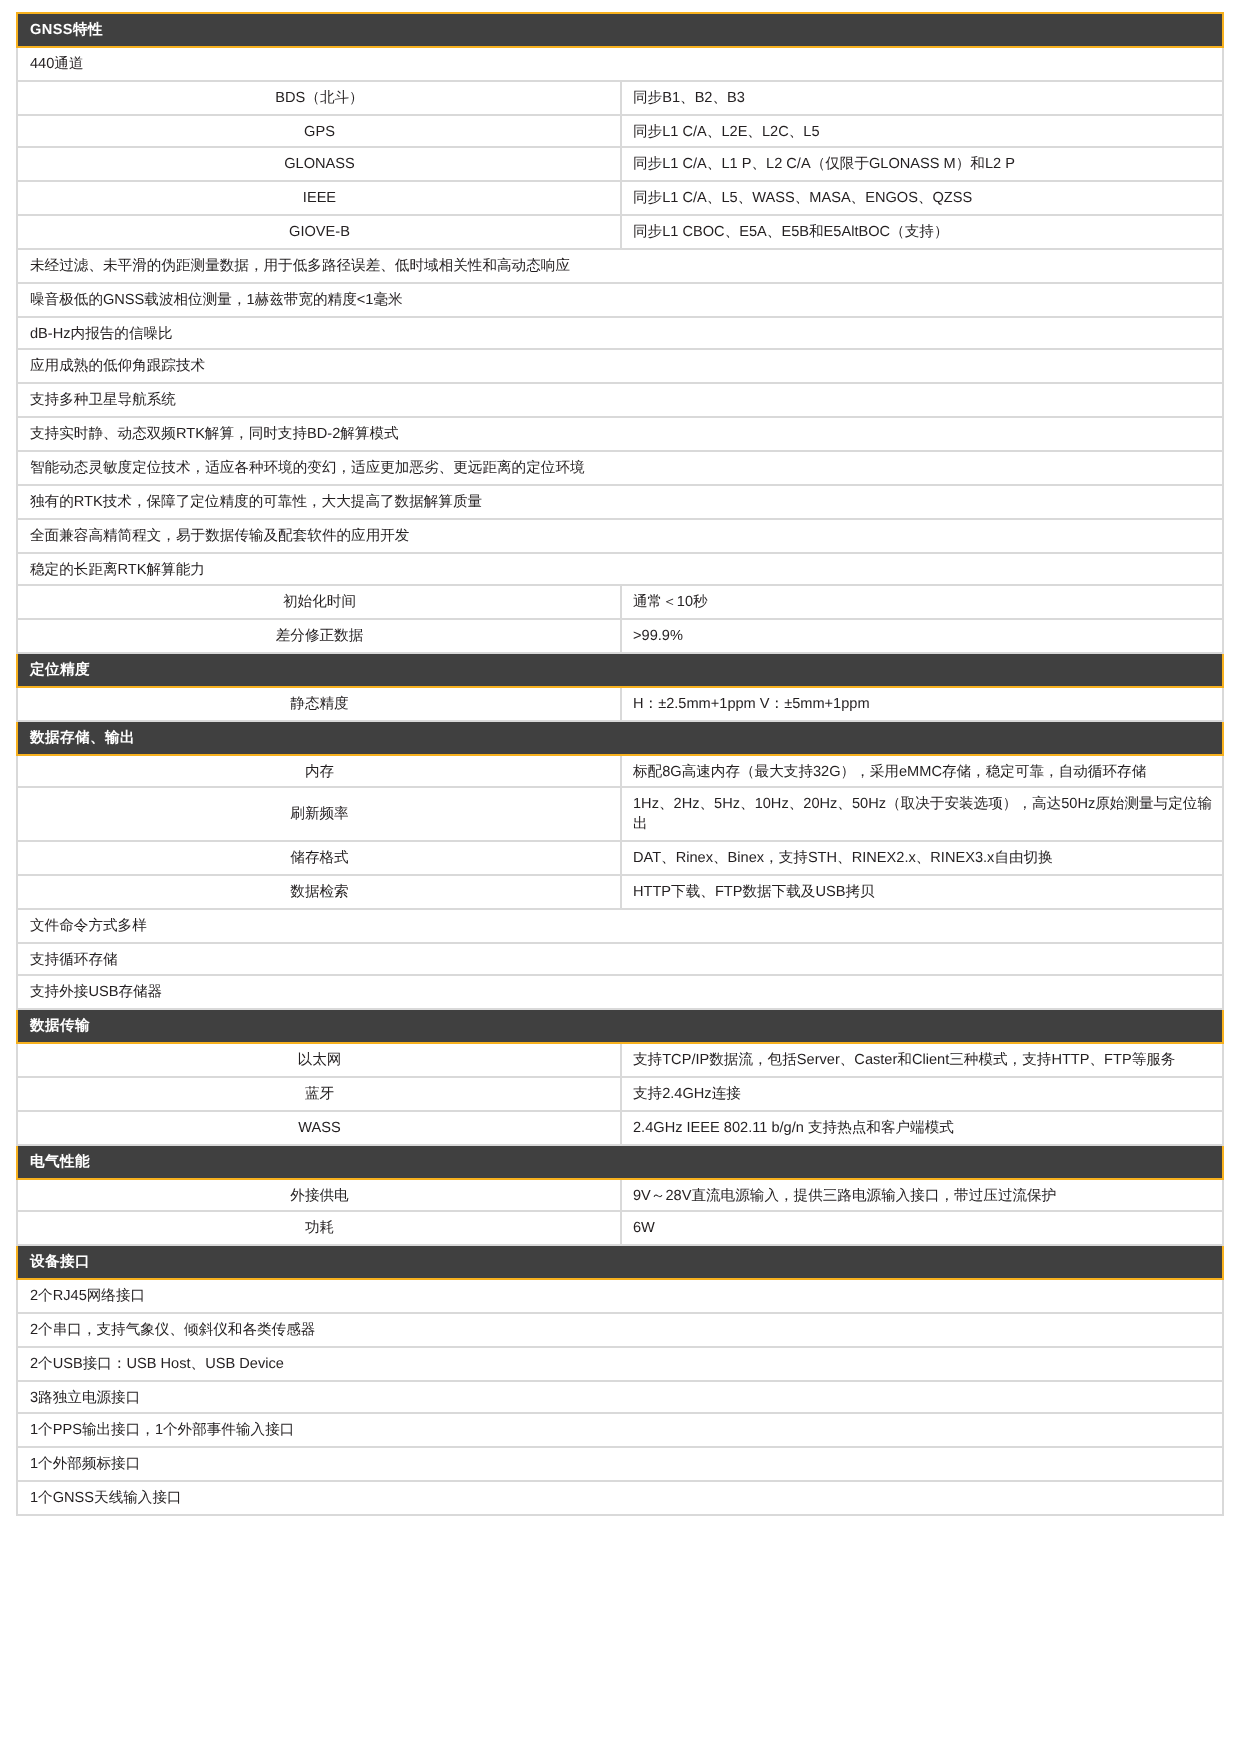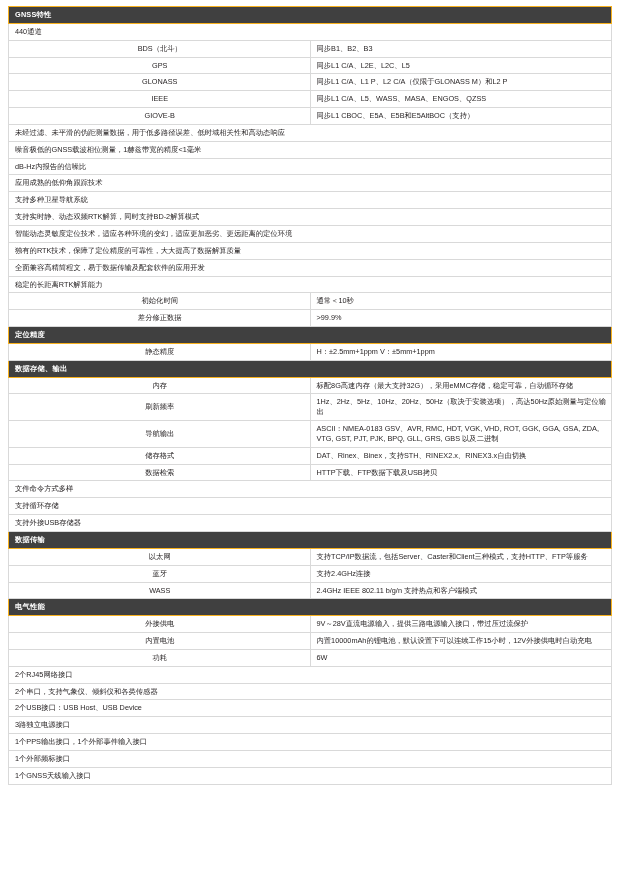--- a/index.html
+++ b/index.html
@@ -133,24 +133,20 @@
         </tr>
         <tr>
           <td class="label">内存</td>
           <td class="value">标配8G高速内存（最大支持32G），采用eMMC存储，稳定可靠，自动循环存储</td>
         </tr>
         <tr>
           <td class="label">刷新频率</td>
           <td class="value">1Hz、2Hz、5Hz、10Hz、20Hz、50Hz（取决于安装选项），高达50Hz原始测量与定位输出</td>
         </tr>
         <tr>
-          <td class="label">导航输出</td>
-          <td class="value">ASCII：NMEA-0183 GSV、AVR, RMC, HDT, VGK, VHD, ROT, GGK, GGA, GSA, ZDA, VTG, GST, PJT, PJK, BPQ, GLL, GRS, GBS 以及二进制</td>
-        </tr>
-        <tr>
           <td class="label">储存格式</td>
           <td class="value">DAT、Rinex、Binex，支持STH、RINEX2.x、RINEX3.x自由切换</td>
         </tr>
         <tr>
           <td class="label">数据检索</td>
           <td class="value">HTTP下载、FTP数据下载及USB拷贝</td>
         </tr>
         <tr class="full">
           <td colspan="2" class="value">文件命令方式多样</td>
         </tr>
@@ -176,26 +172,25 @@
           <td class="value">2.4GHz IEEE 802.11 b/g/n 支持热点和客户端模式</td>
         </tr>
         <tr class="section">
           <td colspan="2">电气性能</td>
         </tr>
         <tr>
           <td class="label">外接供电</td>
           <td class="value">9V～28V直流电源输入，提供三路电源输入接口，带过压过流保护</td>
         </tr>
         <tr>
-          <td class="label">内置电池</td>
-          <td class="value">内置10000mAh的锂电池，默认设置下可以连续工作15小时，12V外接供电时自动充电</td>
-        </tr>
-        <tr>
           <td class="label">功耗</td>
           <td class="value">6W</td>
+        </tr>
+        <tr class="section">
+          <td colspan="2">设备接口</td>
         </tr>
         <tr class="full">
           <td colspan="2" class="value">2个RJ45网络接口</td>
         </tr>
         <tr class="full">
           <td colspan="2" class="value">2个串口，支持气象仪、倾斜仪和各类传感器</td>
         </tr>
         <tr class="full">
           <td colspan="2" class="value">2个USB接口：USB Host、USB Device</td>
         </tr>

